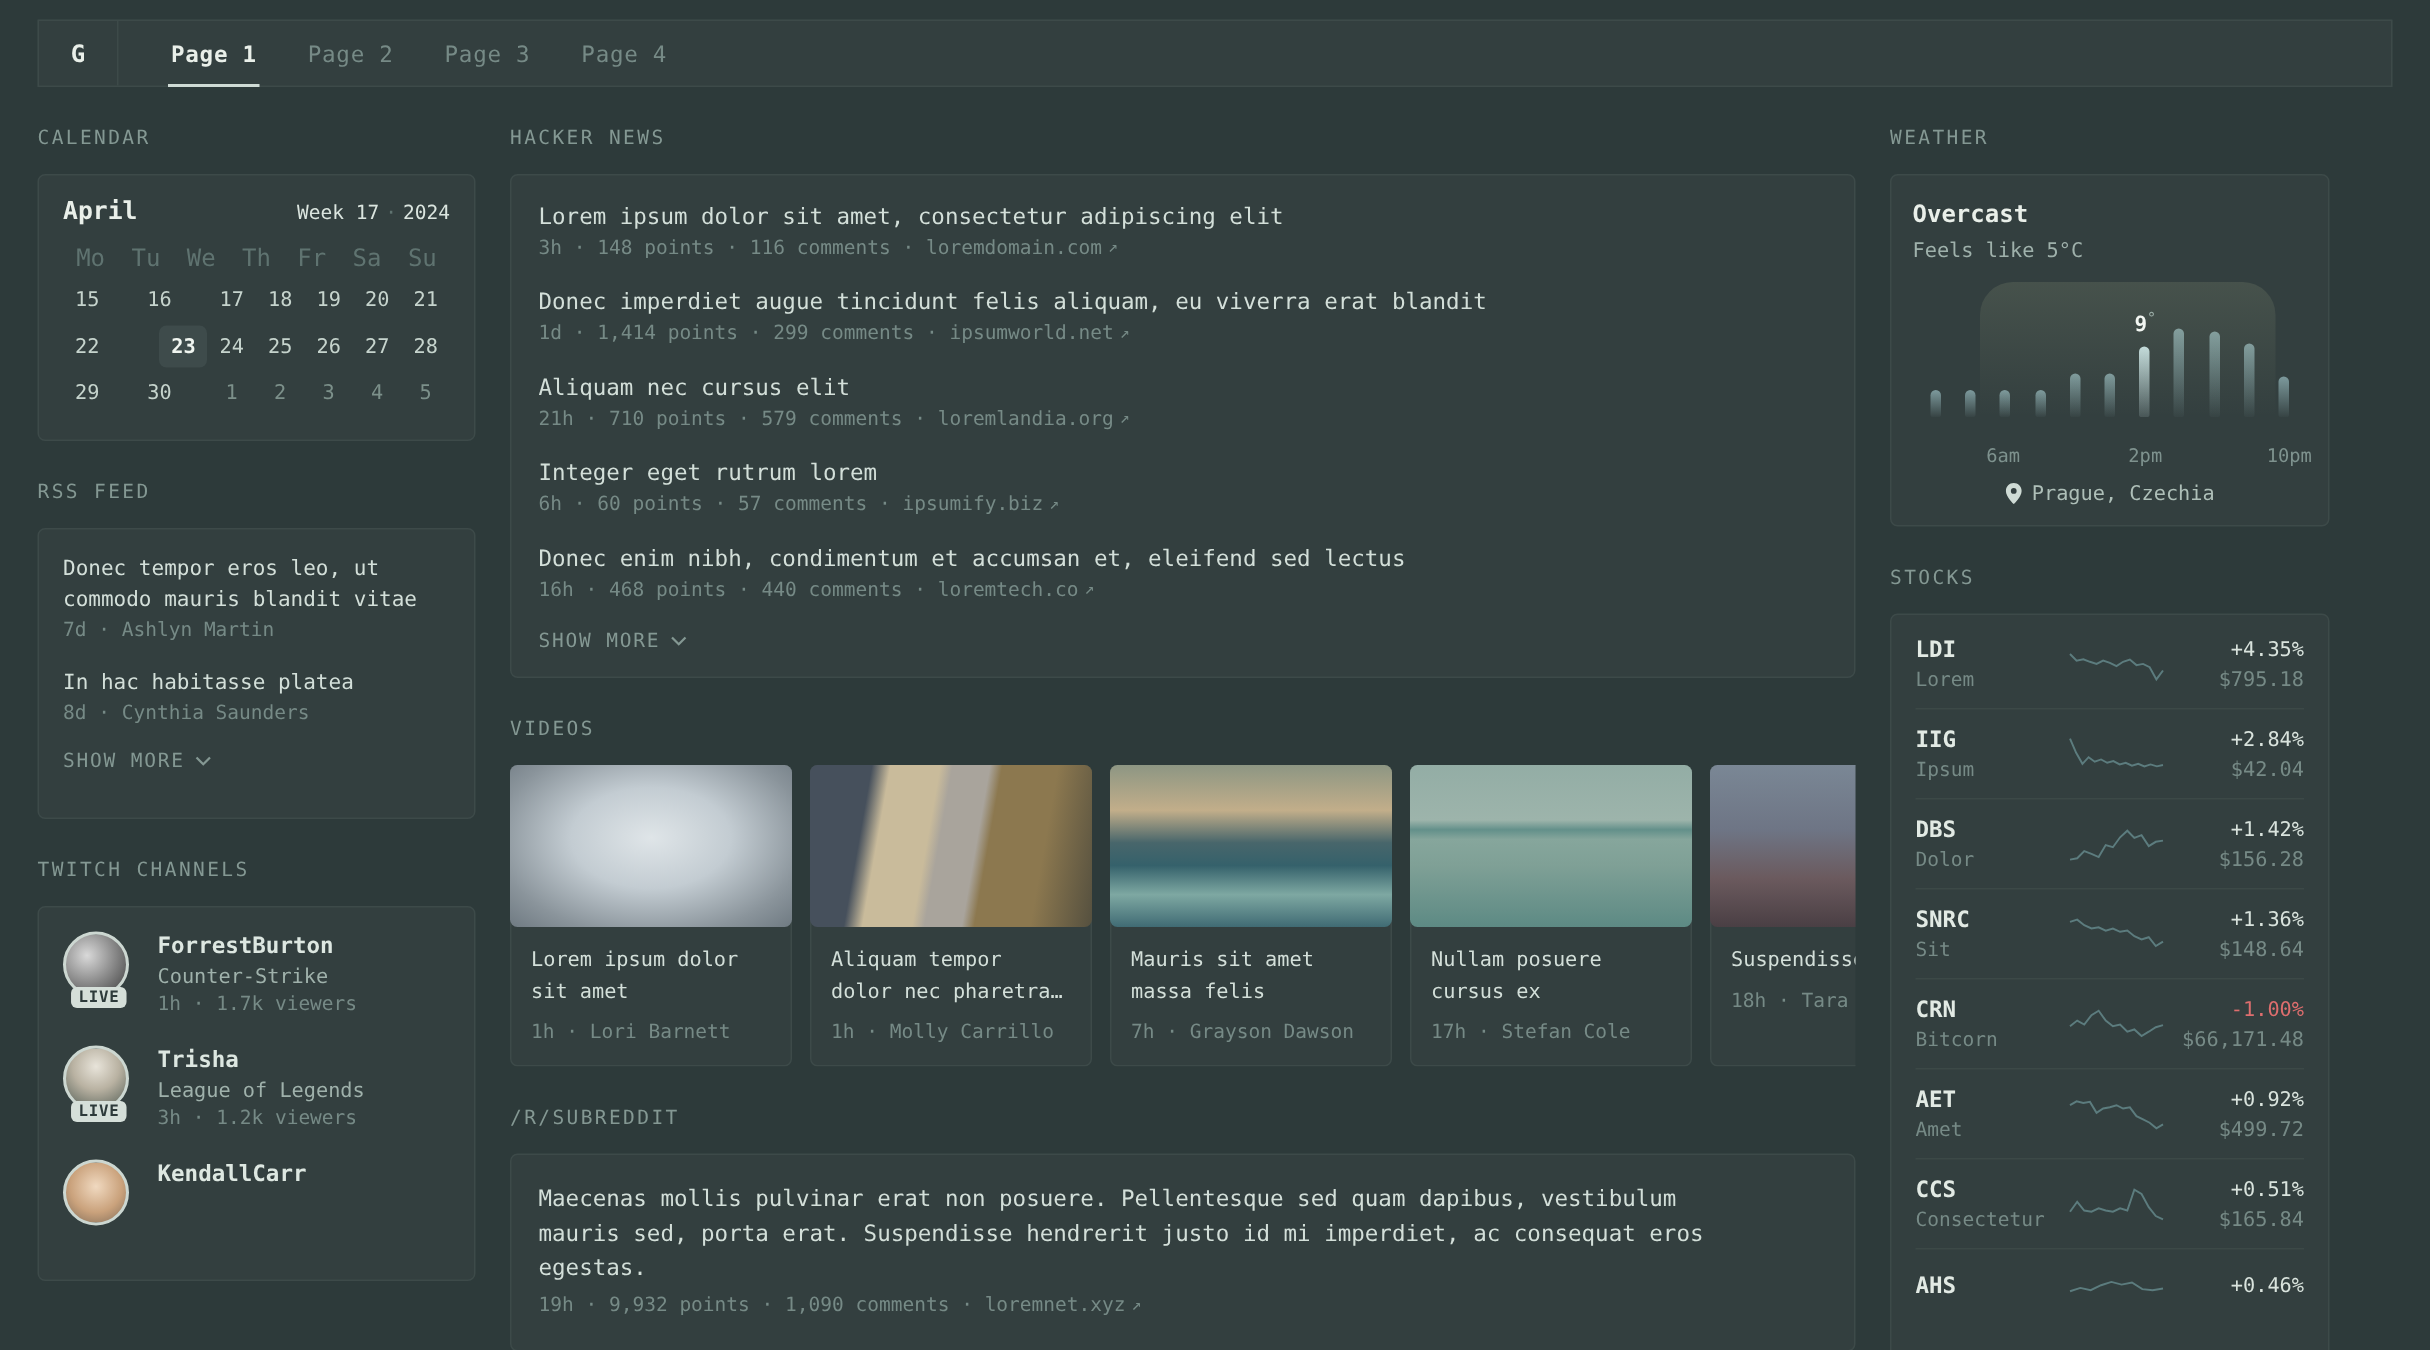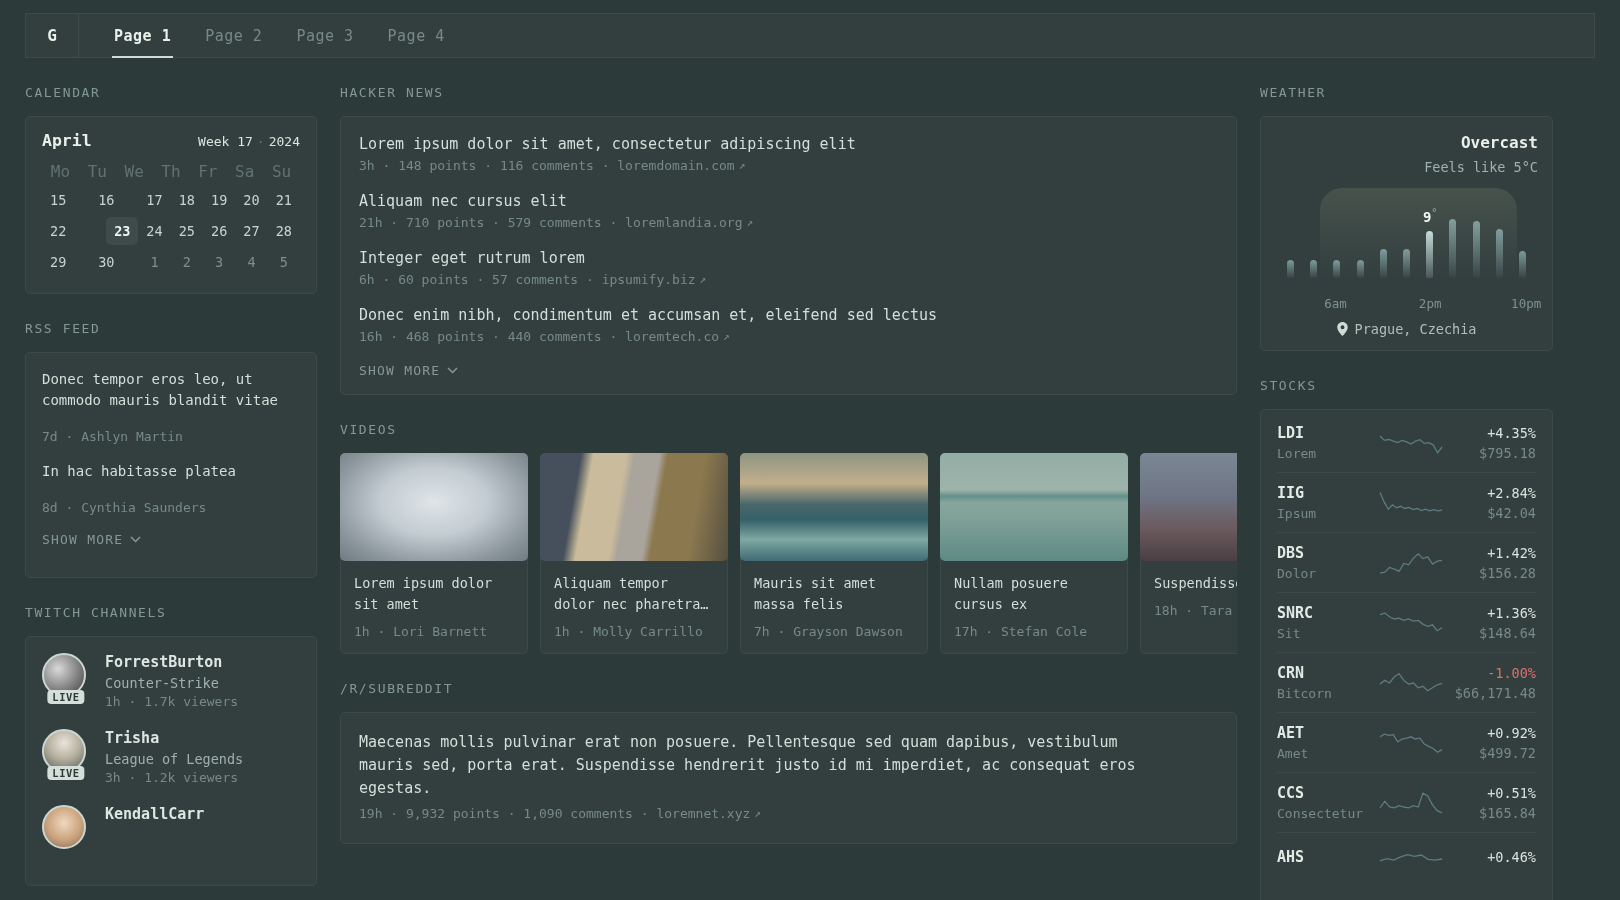--- a/index.html
+++ b/index.html
@@ -38,21 +38,21 @@
   .cal-dow{font-size:16px;color:var(--muted2);height:24px;line-height:20px;}
   .cal-cell{height:31px;display:flex;justify-content:center;}
   .cal-day{width:32px;height:28px;line-height:28px;font-size:13.5px;color:#c6d4cd;border-radius:5px;}
   .cal-day.dim{color:#7c908a;}
   .cal-day.selected{background:#3e4b4b;color:#f0f5f0;font-weight:bold;margin-left:32px;}
 
   
   .rss-card{padding:16px 16px 30px;}
   .rss-item{margin-bottom:17px;}
   .rss-title{font-size:14px;line-height:21px;color:var(--text);cursor:pointer;}
-  .rss-meta{font-size:13px;color:var(--muted);margin-top:18px;}
+  .rss-meta{font-size:13px;color:var(--muted);margin-top:2px;}
   .show-more{display:flex;align-items:center;gap:7px;font-size:13px;letter-spacing:1.2px;color:#849893;cursor:pointer;margin-top:2px;}
   .chev{stroke:#849893;stroke-width:1.5;fill:none;}
 
   
   .tw-card{padding:16px;min-height:228px;}
   .tw-row{display:flex;gap:15px;margin-bottom:20px;align-items:flex-start;}
   .av-wrap{position:relative;width:48px;flex:none;}
   .avatar{width:44px;height:44px;border-radius:50%;border:2px solid #ccd7d1;cursor:pointer;}
   .av-1{background:radial-gradient(circle at 35% 35%, #d9d9d9, #8a8a8a 50%, #3c3c3c 100%);}
   .av-2{background:radial-gradient(circle at 50% 30%, #e8e4da, #b9b2a2 45%, #4e5a52 100%);}
@@ -79,21 +79,21 @@
   .thumb-1{background:radial-gradient(ellipse at 50% 45%, #dfe5e8 0%, #c3ccd2 40%, #8a949b 78%, #6f7a82 100%);}
   .thumb-2{background:linear-gradient(100deg,#46505c 0 20%,#c9bb9b 26% 42%,#a9a49c 46% 58%,#8c784f 62% 80%,#55503f 100%);}
   .thumb-3{background:linear-gradient(to bottom,#8d9683 0%,#c2ae8a 28%,#48666b 48%,#35616b 62%,#7ea8a2 80%,#406b74 100%);}
   .thumb-4{background:linear-gradient(to bottom,#93ada5 0%,#9db4ab 34%,#63908a 40%,#86a69c 46%,#7fa096 62%,#5d8a84 100%);}
   .thumb-5{background:linear-gradient(to bottom,#7a8795 0%,#6e7585 40%,#6b5a5e 70%,#4a3f44 100%);}
   .video-text{padding:12px 13px 14px;}
   .video-title{font-size:13.5px;line-height:21px;color:var(--text);max-height:42px;overflow:hidden;cursor:pointer;}
   .video-meta{font-size:13px;color:var(--muted);margin-top:9px;}
 
   
-  .w-card{padding:16px 14px 13px;text-align:right;}
+  .w-card{padding:16px 14px 13px;text-align:left;}
   .w-cond{font-size:16px;font-weight:bold;color:var(--bright);}
   .w-feels{font-size:13.5px;color:var(--soft);margin-top:7px;}
   .w-chart{position:relative;height:90px;margin-top:13px;display:flex;align-items:flex-end;padding:0 4px;}
   .day-region{position:absolute;top:0;bottom:0;border-radius:22px 22px 0 0;background:linear-gradient(to bottom,rgba(200,208,160,.13),rgba(200,208,160,.03) 75%,transparent);}
   .w-slot{flex:1;display:flex;justify-content:center;}
   .w-bar{width:7px;border-radius:4px 4px 2px 2px;background:linear-gradient(to bottom,var(--bar),rgba(125,154,157,.05));}
   .w-bar.hl{background:linear-gradient(to bottom,var(--barhl),rgba(195,220,222,.15));}
   .w-temp{position:absolute;bottom:53px;transform:translateX(-50%);font-size:14px;font-weight:bold;color:#f2f6f2;}
   .w-temp .deg{font-size:10px;color:var(--soft);vertical-align:super;font-weight:normal;}
   .w-labels{position:relative;height:18px;margin-top:16px;}
@@ -292,20 +292,24 @@
 
       <div class="section">
         <div class="section-title">HACKER NEWS</div>
         <div class="card hn-card">
           <div id="hn-list">
               <div class="hn-item">
     <div class="hn-title">Lorem ipsum dolor sit amet, consectetur adipiscing elit</div>
     <div class="hn-meta"><span>3h · 148 points · 116 comments · </span><span class="domain">loremdomain.com</span><span class="ext">↗</span></div>
   </div>
               <div class="hn-item">
+    <div class="hn-title">Donec imperdiet augue tincidunt felis aliquam, eu viverra erat blandit</div>
+    <div class="hn-meta"><span>1d · 1,414 points · 299 comments · </span><span class="domain">ipsumworld.net</span><span class="ext">↗</span></div>
+  </div>
+              <div class="hn-item">
     <div class="hn-title">Aliquam nec cursus elit</div>
     <div class="hn-meta"><span>21h · 710 points · 579 comments · </span><span class="domain">loremlandia.org</span><span class="ext">↗</span></div>
   </div>
               <div class="hn-item">
     <div class="hn-title">Integer eget rutrum lorem</div>
     <div class="hn-meta"><span>6h · 60 points · 57 comments · </span><span class="domain">ipsumify.biz</span><span class="ext">↗</span></div>
   </div>
               <div class="hn-item">
     <div class="hn-title">Donec enim nibh, condimentum et accumsan et, eleifend sed lectus</div>
     <div class="hn-meta"><span>16h · 468 points · 440 comments · </span><span class="domain">loremtech.co</span><span class="ext">↗</span></div>

